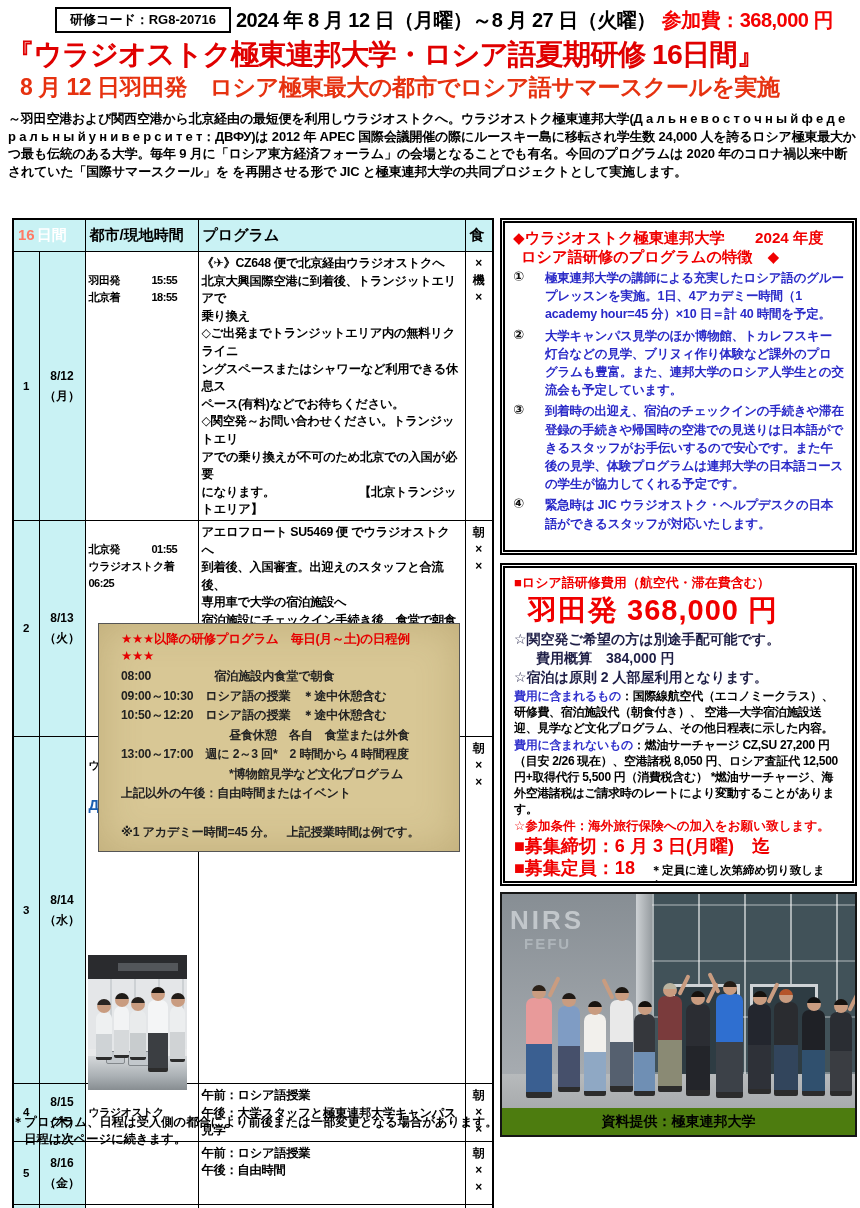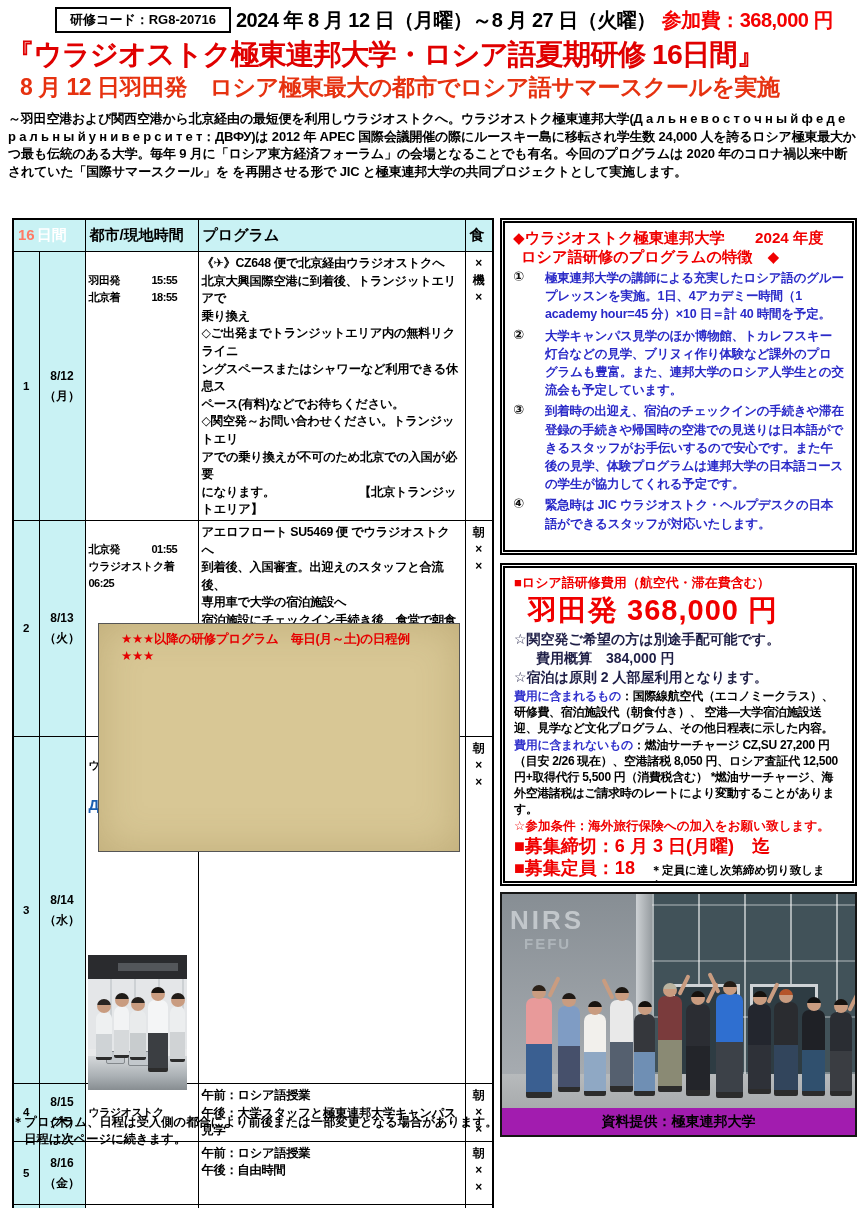--- a/index.html
+++ b/index.html
@@ -72,21 +72,21 @@
   .ph-wall{position:absolute;left:0;top:0;width:134px;bottom:34px;background:linear-gradient(#878e94,#a6abb0);}
   .ph-sign{position:absolute;left:8px;top:14px;color:#c2c7cb;font-weight:800;font-size:26px;letter-spacing:3px;line-height:24px;}
   .ph-sign .s2{display:block;font-size:15px;color:#aeb5ba;letter-spacing:2px;padding-left:14px;}
   .ph-col{position:absolute;top:0;bottom:34px;width:16px;background:linear-gradient(90deg,#cdd1d4,#969ca0);}
   .ph-glass{position:absolute;left:150px;right:0;top:0;bottom:34px;background:#415259;
             background-image:repeating-linear-gradient(90deg,rgba(255,255,255,.55) 0 2px,rgba(0,0,0,0) 2px 46px),
                              repeating-linear-gradient(0deg,rgba(255,255,255,.30) 0 2px,rgba(0,0,0,0) 2px 56px);}
   .ph-door{position:absolute;bottom:0;width:62px;height:118px;border:3px solid #cfd3d6;background:#2e3c43;}
   .ph-dot{position:absolute;width:13px;height:13px;border-radius:50%;background:#e8b400;}
   .ph-ground{position:absolute;left:0;right:0;bottom:0;height:34px;background:linear-gradient(#b7babc,#a8abad);}
-  .ph-caption{position:absolute;left:0;right:0;bottom:0;height:27px;background:#a21caf;
+  .ph-caption{position:absolute;left:0;right:0;bottom:0;height:27px;background:#4d7c0f;
               display:flex;align-items:center;justify-content:center;font-size:14px;font-weight:800;}
 
   
   .person{position:absolute;border-radius:7px 7px 2px 2px;width:24px;
           background:linear-gradient(var(--shirt,#ddd) 0 46%,var(--pants,#44506b) 46% 94%,#2c2c2c 94%);}
   .person::before{content:"";position:absolute;top:-13px;left:50%;margin-left:-7px;width:14px;height:14px;border-radius:50%;
           background:linear-gradient(var(--hair,#241d18) 0 42%,var(--skin,#c99c80) 42%);}
   .person.raise::after{content:"";position:absolute;top:-22px;right:-4px;width:4px;height:22px;border-radius:2px;
           background:var(--skin,#c99c80);transform:rotate(26deg);}
   .person.raise-l::after{content:"";position:absolute;top:-22px;left:-4px;width:4px;height:22px;border-radius:2px;
@@ -226,20 +226,29 @@
       <td class="meal pre">朝
 ×
 ×</td>
     </tr>
 
   </tbody>
     </table>
 
   <div class="sched">
     <div class="st">★★★以降の研修プログラム　毎日(月～土)の日程例★★★</div>
+    <div class="sb pre">08:00　　　　　 宿泊施設内食堂で朝食
+09:00～10:30　ロシア語の授業　＊途中休憩含む
+10:50～12:20　ロシア語の授業　＊途中休憩含む
+　　　　　　　　　昼食休憩　各自　食堂または外食
+13:00～17:00　週に 2～3 回*　2 時間から 4 時間程度
+　　　　　　　　　*博物館見学など文化プログラム
+上記以外の午後：自由時間またはイベント
+
+※1 アカデミー時間=45 分。　上記授業時間は例です。</div>
   </div>
 
   <div class="classroom">
     <div class="cl-ceiling"></div>
     <div class="cl-vent"></div>
     <div class="cl-wall"></div>
     <div class="cl-counter"></div>
     <div class="cl-pot" style="left:18px;bottom:26px"></div>
     <div class="cl-pot" style="left:40px;bottom:24px;width:20px;height:13px"></div>
     <div class="person" style="left:8px;bottom:30px;width:16px;height:48px;--shirt:#eef0f1;--pants:#cfd3d6;--hair:#2a2522"></div>

